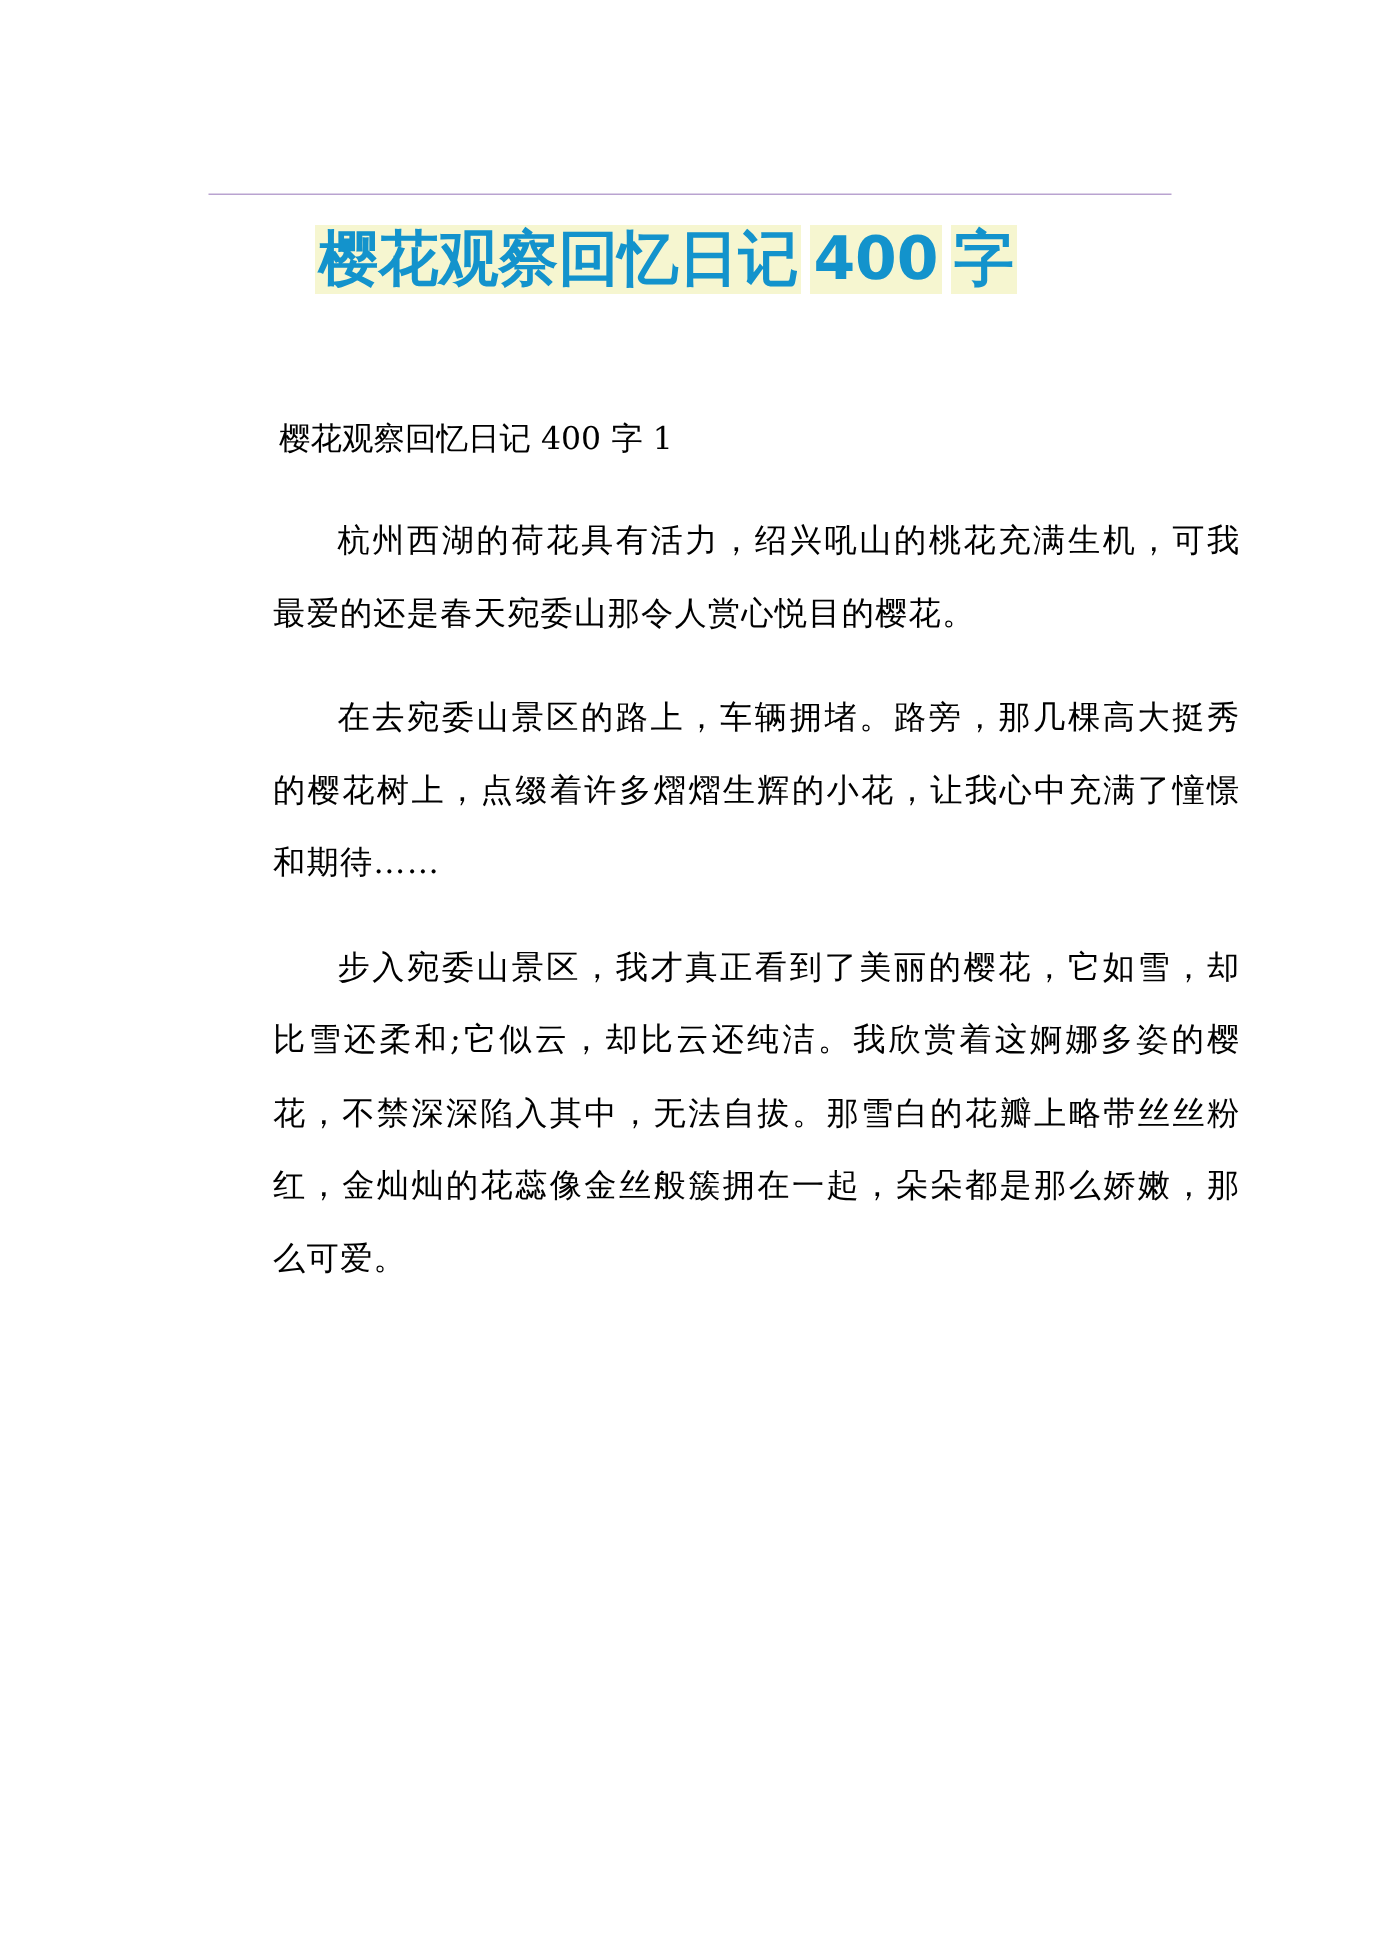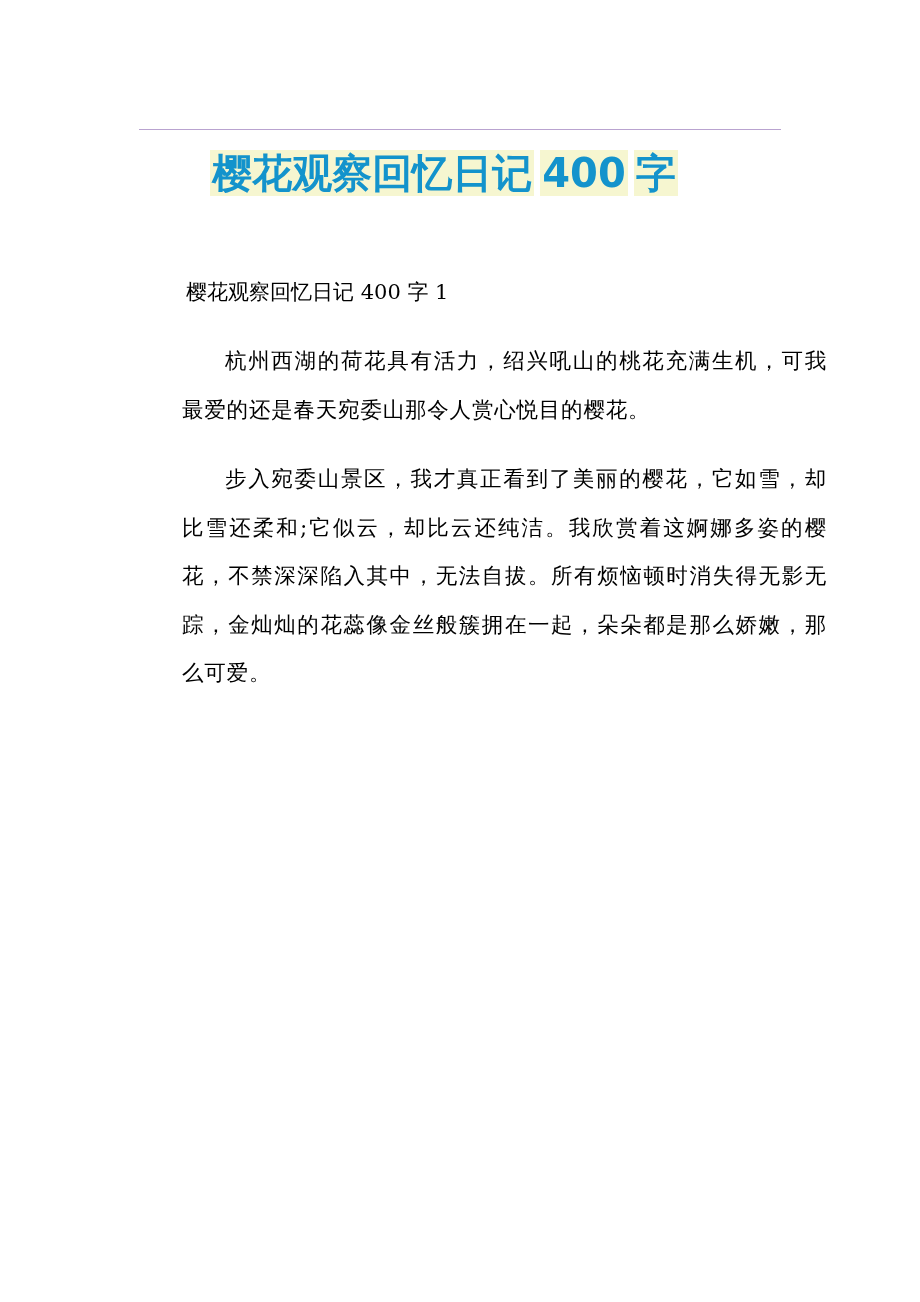--- a/index.html
+++ b/index.html
@@ -73,14 +73,15 @@
 <body>
 
 <div class="rule"></div>
 
 <div class="title"><span>樱花观察回忆日记</span><span class="gap"></span><span>400</span><span class="gap"></span><span>字</span></div>
 
 <div class="subtitle">樱花观察回忆日记 400 字 1</div>
 
 <div class="content">
   <p class="para">杭州西湖的荷花具有活力，绍兴吼山的桃花充满生机，可我最爱的还是春天宛委山那令人赏心悦目的樱花。</p>
-  <p class="para">步入宛委山景区，我才真正看到了美丽的樱花，它如雪，却比雪还柔和;它似云，却比云还纯洁。我欣赏着这婀娜多姿的樱花，不禁深深陷入其中，无法自拔。所有烦恼顿时消失得无影无踪，金灿灿的花蕊像金丝般簇拥在一起，朵朵都是那么娇嫩，那么可爱。</p>
+  <p class="para">在去宛委山景区的路上，车辆拥堵。路旁，那几棵高大挺秀的樱花树上，点缀着许多熠熠生辉的小花，让我心中充满了憧憬和期待……</p>
+  <p class="para">步入宛委山景区，我才真正看到了美丽的樱花，它如雪，却比雪还柔和;它似云，却比云还纯洁。我欣赏着这婀娜多姿的樱花，不禁深深陷入其中，无法自拔。那雪白的花瓣上略带丝丝粉红，金灿灿的花蕊像金丝般簇拥在一起，朵朵都是那么娇嫩，那么可爱。</p>
 </div>
 
 </body></html>

